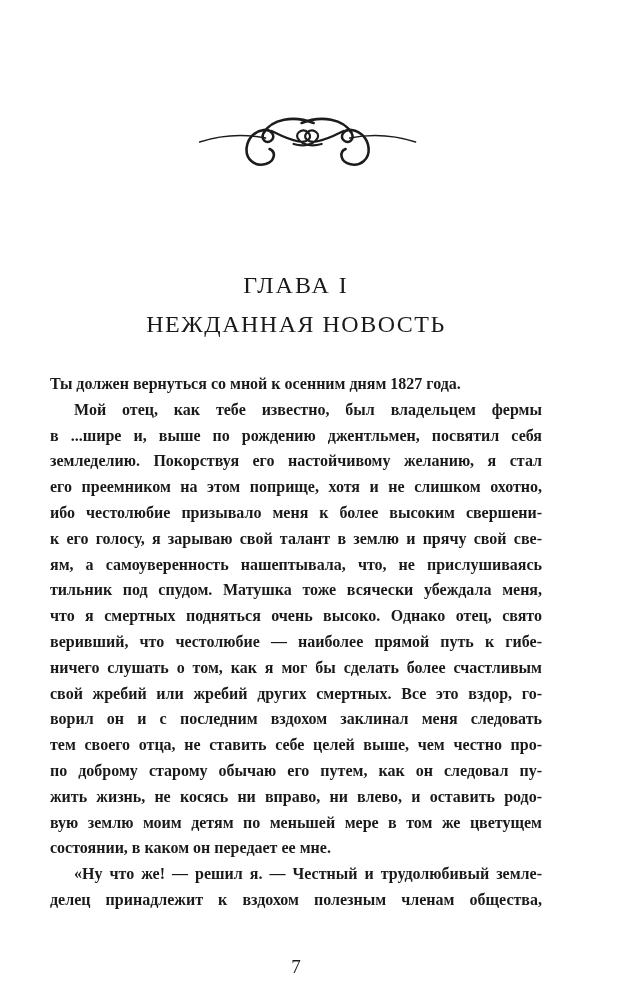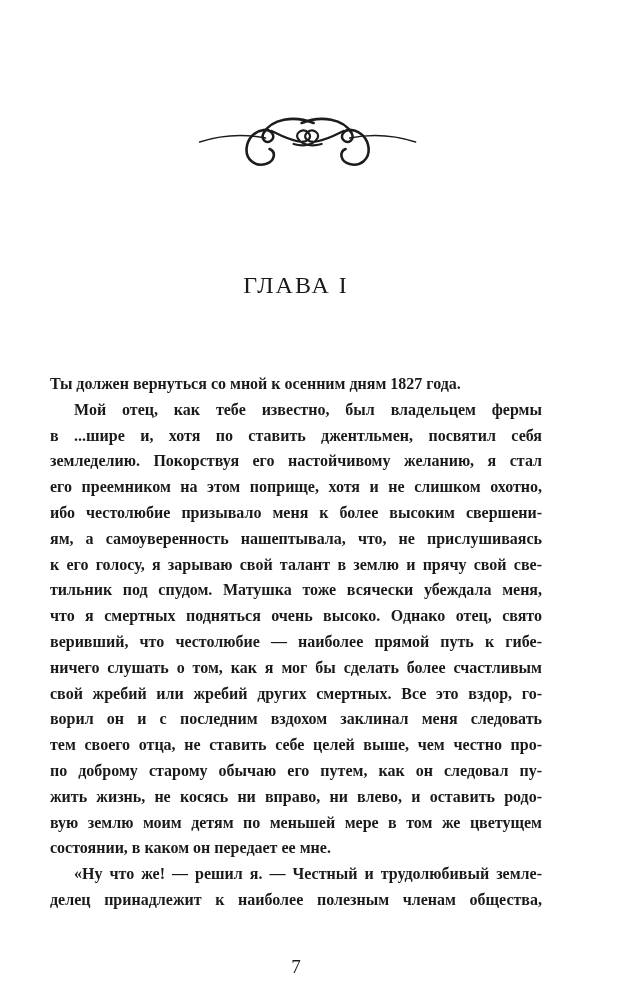--- a/index.html
+++ b/index.html
@@ -94,40 +94,41 @@
       <g transform="matrix(-1,0,0,1,220,0)">
         <path d="M152 27 C175 22.5 198 24.5 218 31" stroke-width="1.4"></path>
         <path d="M104 12 C124 4 146 8 154 22 C157 28 152 33 147 30 C141 26 146 18 154 19 C164 20.5 170 28 171 37 C172 48 163 56 152 53 C143 50.5 141 41 148 38" stroke-width="2.6"></path>
         <path d="M96 33 C106 36 116 34 120 27 C122.5 21 114 16.5 109 22 C105 26.5 110 32 119 30.5 C130 28.5 138 24 146 20" stroke-width="2.2"></path>
       </g>
     </g>
   </svg>
 
   <div class="chapter-label">ГЛАВА I</div>
 
+  <div class="chapter-title">НЕЖДАННАЯ НОВОСТЬ</div>
 
   <div class="body-text">
     <div class="ln pend">Ты должен вернуться со мной к осенним дням 1827 года.</div>
     <div class="ln ind">Мой отец, как тебе известно, был владельцем фермы</div>
-    <div class="ln">в ...шире и, хотя по ставить джентльмен, посвятил себя</div>
+    <div class="ln">в ...шире и, выше по рождению джентльмен, посвятил себя</div>
     <div class="ln">земледелию. Покорствуя его настойчивому желанию, я стал</div>
     <div class="ln">его преемником на этом поприще, хотя и не слишком охотно,</div>
     <div class="ln">ибо честолюбие призывало меня к более высоким свершени-</div>
+    <div class="ln">к его голосу, я зарываю свой талант в землю и прячу свой све-</div>
     <div class="ln">ям, а самоуверенность нашептывала, что, не прислушиваясь</div>
-    <div class="ln">к его голосу, я зарываю свой талант в землю и прячу свой све-</div>
     <div class="ln">тильник под спудом. Матушка тоже всячески убеждала меня,</div>
     <div class="ln">что я смертных подняться очень высоко. Однако отец, свято</div>
     <div class="ln">веривший, что честолюбие — наиболее прямой путь к гибе-</div>
     <div class="ln">ничего слушать о том, как я мог бы сделать более счастливым</div>
     <div class="ln">свой жребий или жребий других смертных. Все это вздор, го-</div>
     <div class="ln">ворил он и с последним вздохом заклинал меня следовать</div>
     <div class="ln">тем своего отца, не ставить себе целей выше, чем честно про-</div>
     <div class="ln">по доброму старому обычаю его путем, как он следовал пу-</div>
     <div class="ln">жить жизнь, не косясь ни вправо, ни влево, и оставить родо-</div>
     <div class="ln">вую землю моим детям по меньшей мере в том же цветущем</div>
     <div class="ln pend">состоянии, в каком он передает ее мне.</div>
     <div class="ln ind">«Ну что же! — решил я. — Честный и трудолюбивый земле-</div>
-    <div class="ln">делец принадлежит к наиболее полезным членам общества,</div>
+    <div class="ln">делец принадлежит к вздохом полезным членам общества,</div>
   </div>
 
   <div class="page-number">7</div>
 
 </div>
 
 </body></html>

